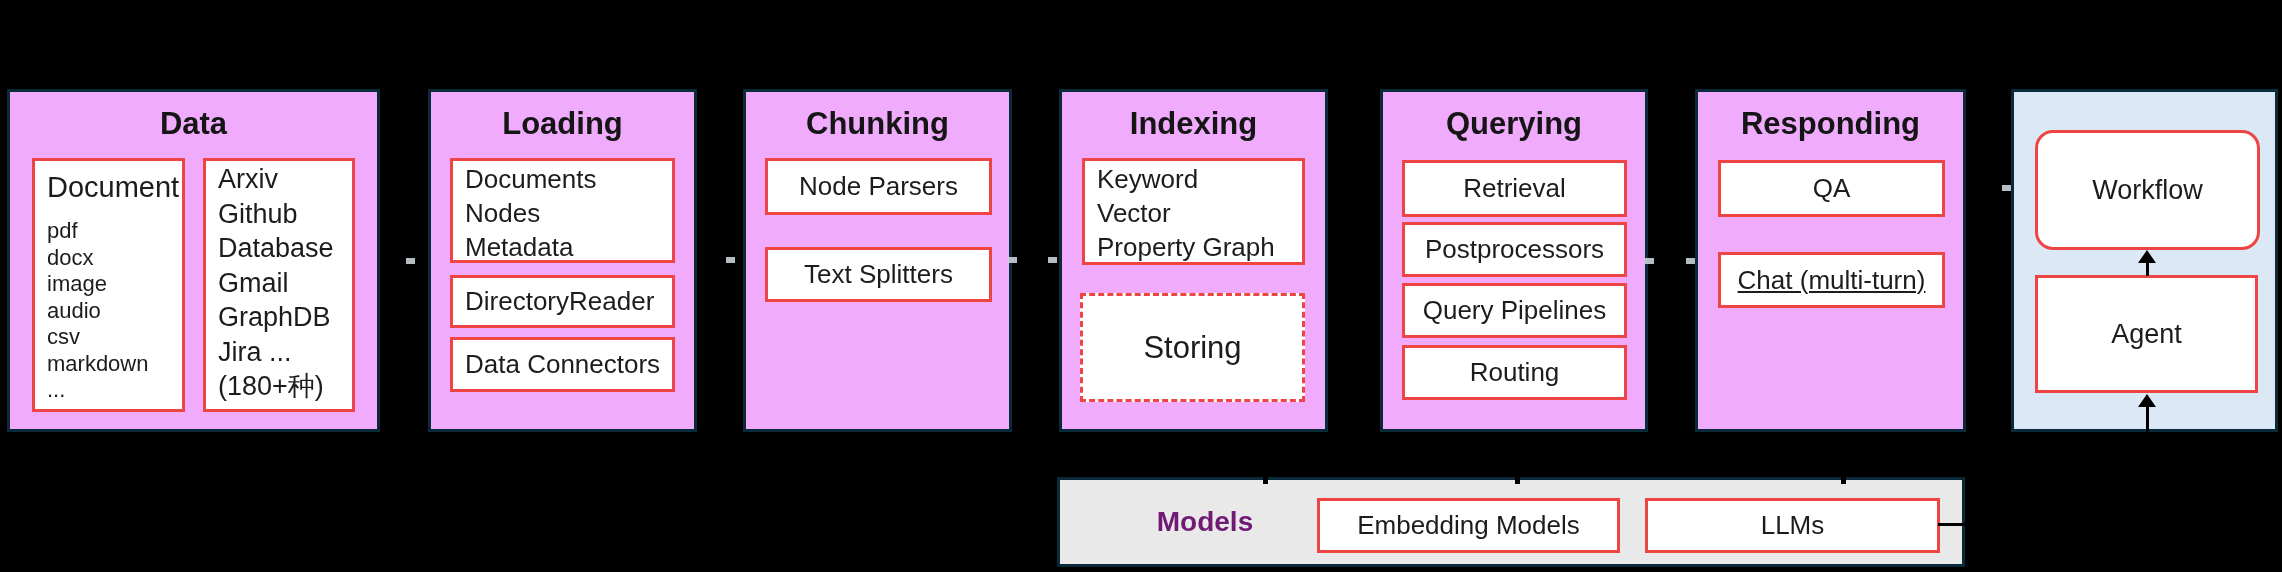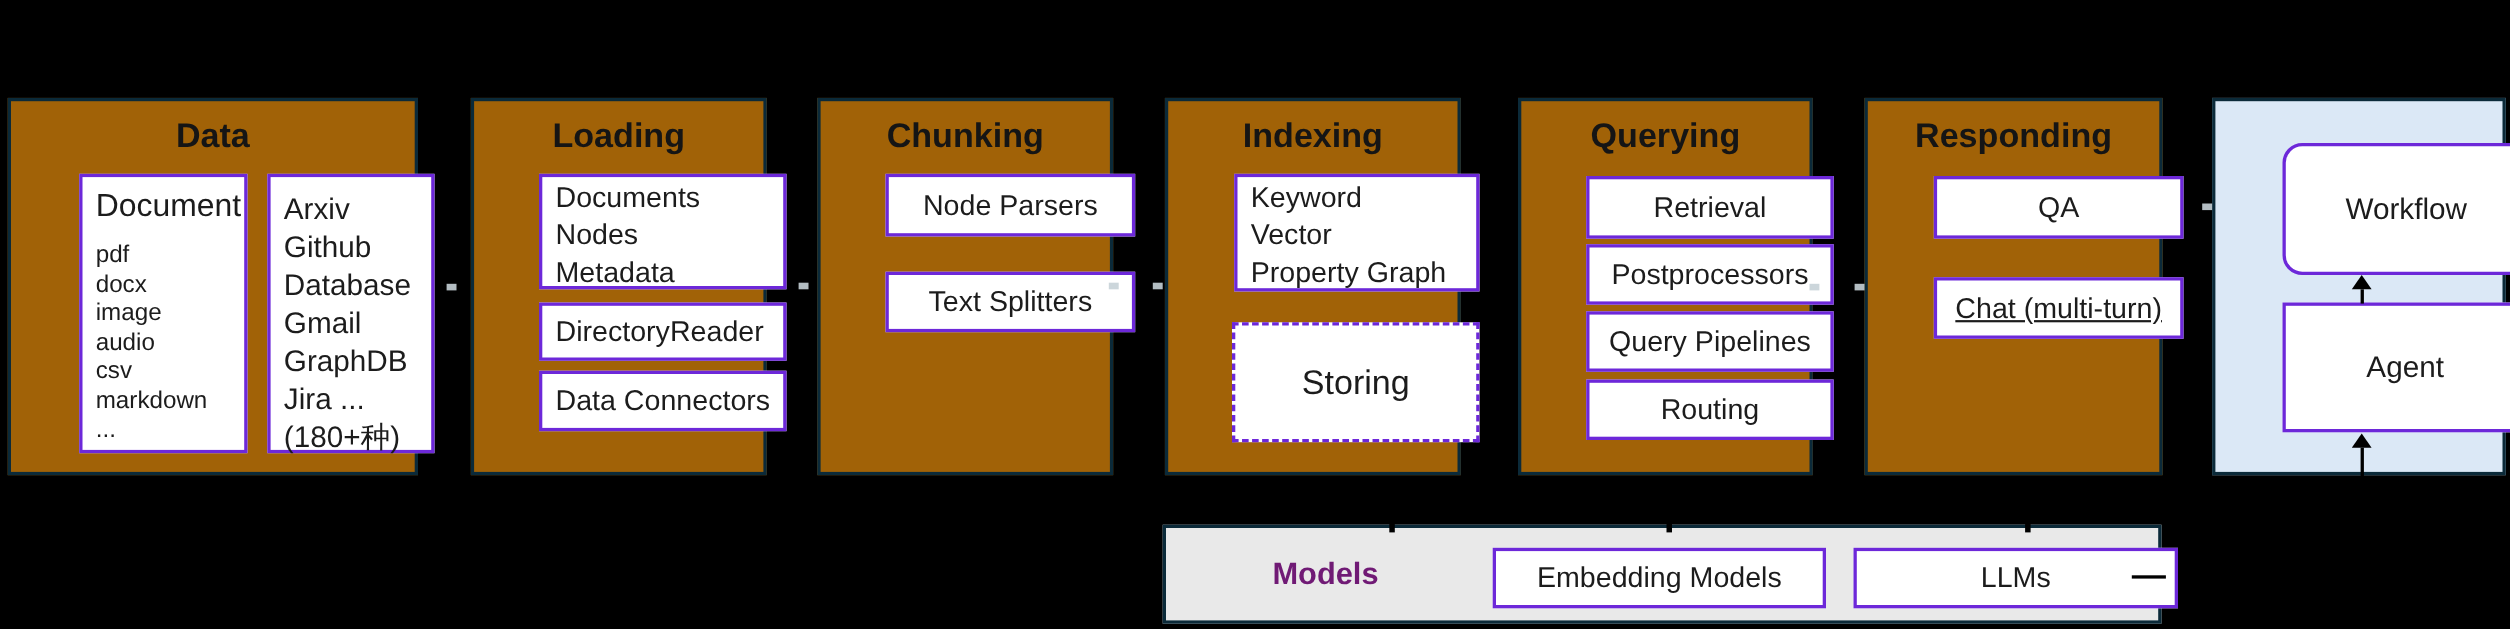--- a/index.html
+++ b/index.html
@@ -1,28 +1,28 @@
 <!DOCTYPE html>
 <html><head>
 <meta charset="utf-8">
 <style>
   html,body{margin:0;padding:0;background:#000;}
   .stage{position:relative;width:2282px;height:572px;background:#000;overflow:hidden;
          font-family:"Liberation Sans",sans-serif;color:#1c1c1c;}
-  .panel{position:absolute;top:89px;height:343px;background:#a16207;
+  .panel{position:absolute;top:89px;height:343px;background:#f0abfc;
          border:3px solid #0b2a39;box-sizing:border-box;}
   .panel.blue{background:#dbe8f6;}
   .panel-title{margin:0;padding-top:14px;text-align:center;font-size:31px;font-weight:700;color:#151515;}
-  .wbox{position:absolute;background:#fff;border:3px solid #6d28d9;box-sizing:border-box;margin-left:40px;}
+  .wbox{position:absolute;background:#fff;border:3px solid #ef4444;box-sizing:border-box;}
   .center{display:flex;align-items:center;justify-content:center;font-size:26px;}
   .leftpad{display:flex;align-items:center;font-size:26px;padding-left:12px;}
   .multiline{white-space:pre-line;font-size:26px;line-height:34px;padding:1px 12px;}
   .doc-heading{font-size:29px;padding:10px 0 0 12px;}
   .doc-list{white-space:pre-line;font-size:22px;line-height:26.5px;padding:14px 0 0 12px;}
-  .src-list{white-space:pre-line;font-size:27px;line-height:34.5px;padding:12px 0 0 12px;}
+  .src-list{white-space:pre-line;font-size:27px;line-height:34.5px;padding:1px 0 0 12px;}
   .dashedbox{border-style:dashed;border-width:3px;}
   .storing-label{font-size:31px;}
   .models-panel{position:absolute;left:1057px;top:477px;width:908px;height:90px;
         background:#e9e9e9;border:3px solid #0b2a39;box-sizing:border-box;}
   .models-title{position:absolute;left:20px;top:0;width:250px;height:84px;line-height:84px;
         text-align:center;font-size:28px;font-weight:700;color:#701a75;}
   .arrow-up{position:absolute;width:18px;}
   .arrow-up .head{width:0;height:0;border-left:9px solid transparent;border-right:9px solid transparent;
         border-bottom:13px solid #000;}
   .arrow-up .shaft{width:3px;margin-left:7.5px;background:#000;}

